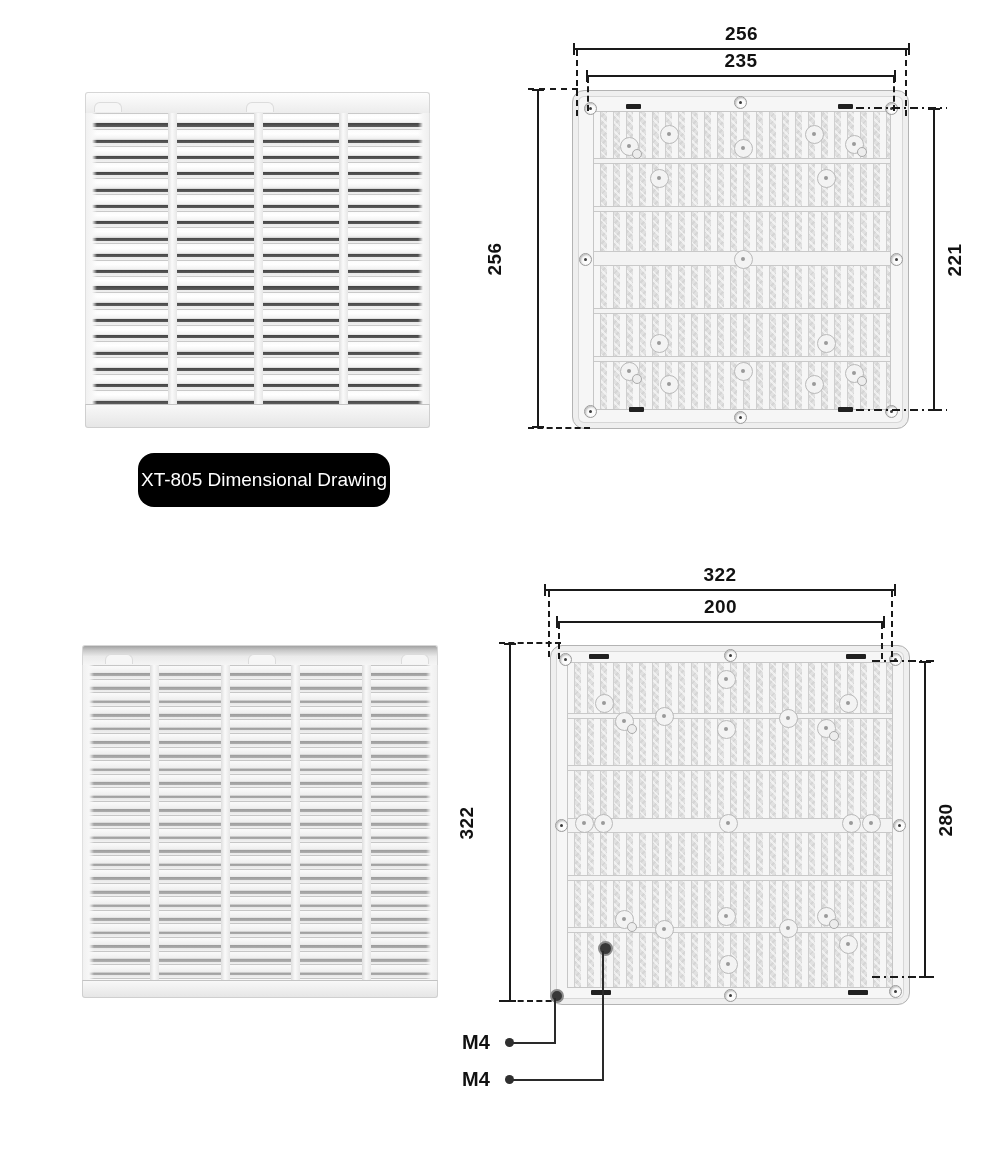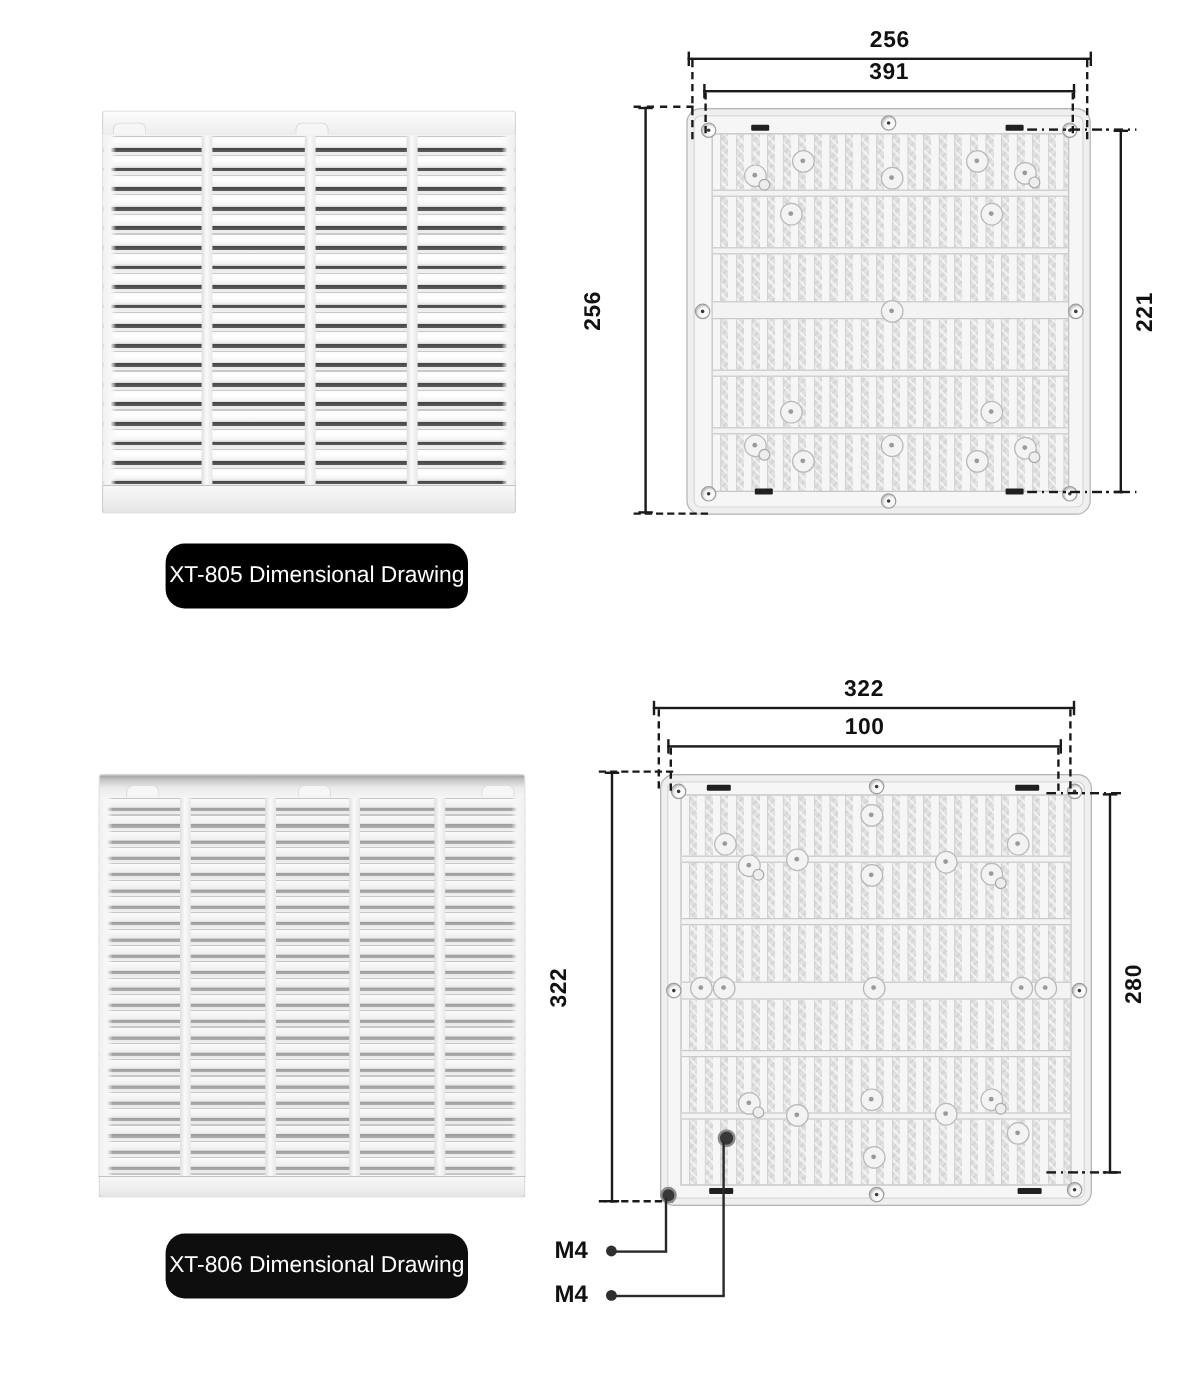--- a/index.html
+++ b/index.html
@@ -164,21 +164,21 @@
       <div class="clip" style="left: 53px; top: 13px; width: 15px;"></div>
       <div class="clip" style="left: 265px; top: 13px; width: 15px;"></div>
       <div class="clip" style="left: 56px; top: 316px; width: 15px;"></div>
       <div class="clip" style="left: 265px; top: 316px; width: 15px;"></div>
     </div>
 
   <div class="dim-h" style="left:573px;top:48px;width:337px;">
     <span class="dim-num">256</span>
   </div>
   <div class="dim-h" style="left:586px;top:75px;width:310px;">
-    <span class="dim-num">391</span>
+    <span class="dim-num">235</span>
   </div>
   <div class="dim-v lbl-left" style="left:537px;top:89px;height:339px;">
     <span class="dim-num">256</span>
   </div>
   <div class="dim-v lbl-right" style="left:933px;top:108px;height:303px;">
     <span class="dim-num">221</span>
   </div>
 
   <div class="extv" style="left:576px;top:50px;height:66px;"></div>
   <div class="extv" style="left:905px;top:50px;height:66px;"></div>
@@ -254,21 +254,21 @@
       <div class="clip" style="left: 38px; top: 8px; width: 20px;"></div>
       <div class="clip" style="left: 295px; top: 8px; width: 20px;"></div>
       <div class="clip" style="left: 40px; top: 344px; width: 20px;"></div>
       <div class="clip" style="left: 297px; top: 344px; width: 20px;"></div>
     </div>
 
   <div class="dim-h" style="left:544px;top:589px;width:352px;">
     <span class="dim-num">322</span>
   </div>
   <div class="dim-h" style="left:556px;top:621px;width:329px;">
-    <span class="dim-num">100</span>
+    <span class="dim-num">200</span>
   </div>
   <div class="dim-v lbl-left" style="left:509px;top:643px;height:359px;">
     <span class="dim-num">322</span>
   </div>
   <div class="dim-v lbl-right" style="left:924px;top:661px;height:317px;">
     <span class="dim-num">280</span>
   </div>
 
   <div class="extv" style="left:548px;top:591px;height:66px;"></div>
   <div class="extv" style="left:891px;top:591px;height:66px;"></div>
@@ -283,17 +283,14 @@
   <div class="darkdot" style="left:598px;top:941px;width:11px;height:11px;"></div>
   <div class="leader" style="left:554px;top:998px;width:2px;height:45px;"></div>
   <div class="leader" style="left:512px;top:1042px;width:44px;height:2px;"></div>
   <div class="leader-dot" style="left:505px;top:1038px;"></div>
   <div class="m4-label" style="left:462px;top:1031px;">M4</div>
   <div class="leader" style="left:602px;top:951px;width:2px;height:129px;"></div>
   <div class="leader" style="left:512px;top:1079px;width:92px;height:2px;"></div>
   <div class="leader-dot" style="left:505px;top:1075px;"></div>
   <div class="m4-label" style="left:462px;top:1068px;">M4</div>
 
-  <div class="badge" style="left: 138px; top: 1028px; background: rgb(14, 14, 14); color: rgb(255, 255, 255);">
-    <span>XT-806 Dimensional Drawing</span>
-  </div>
 
 </div>
 
 </body></html>

